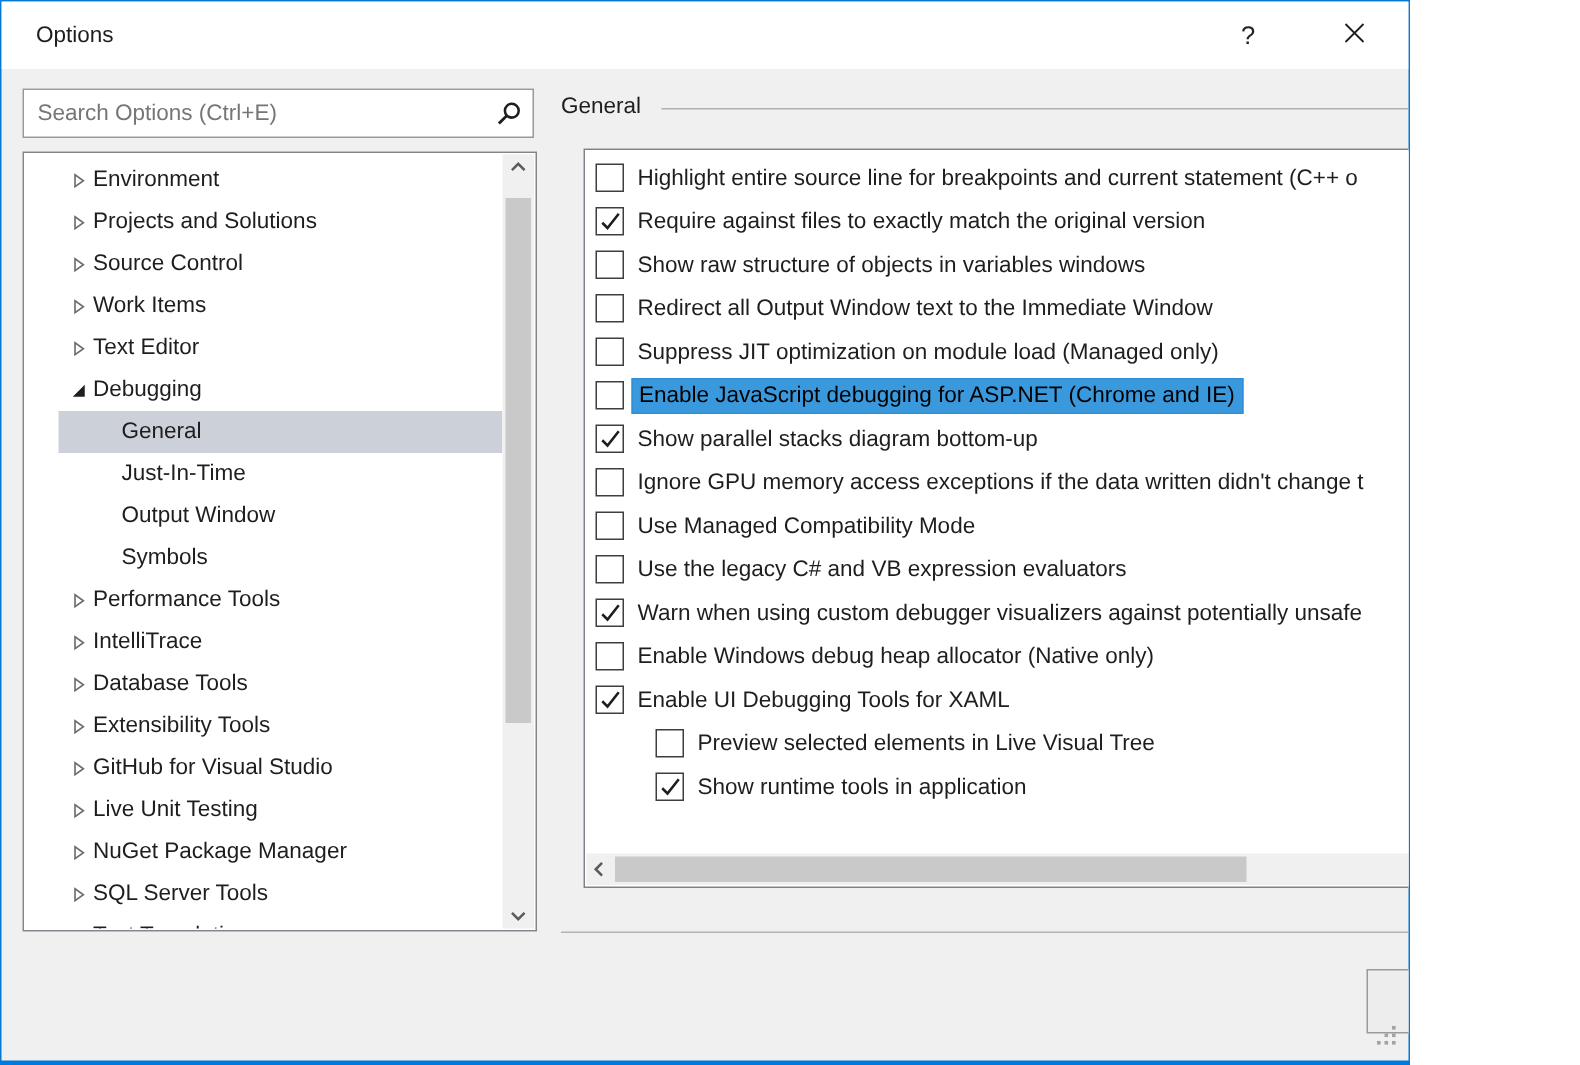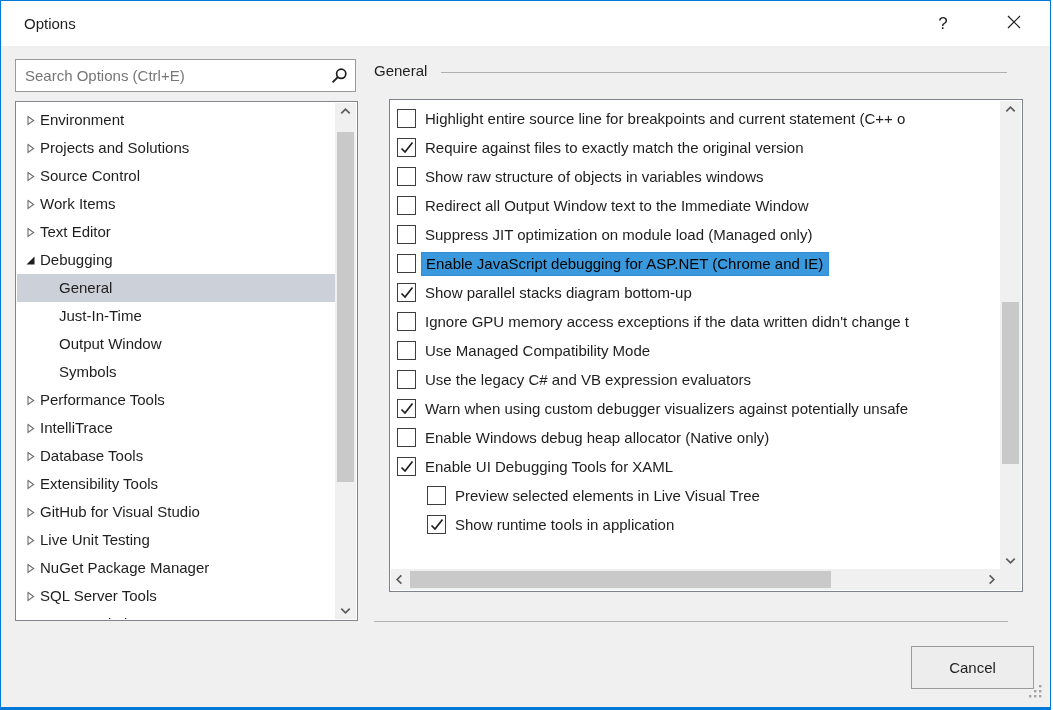--- a/index.html
+++ b/index.html
@@ -1,37 +1,37 @@
 <!DOCTYPE html>
 <html style="--accent: #0079d8; --list-selection: #3a99dc; --tree-selection: #ccd0d8; --dialog-bg: #f0f0f0;"><head>
 <meta charset="utf-8">
 <style>
   * { margin:0; padding:0; box-sizing:border-box; }
   html,body { width:1053px; height:710px; }
   body { font-family:"Liberation Sans", sans-serif; font-size:15px; color:#1e1e1e; }
 
-  .window { position:relative; width:1051px; height:710px; background:#f0f0f0;
+  .window { position:relative; width:940px; height:710px; background:#f0f0f0;
             border:1px solid var(--accent,#0079d8); border-bottom-width:3px; overflow:hidden; }
 
   
   .titlebar { position:absolute; left:0; top:0; width:100%; height:45px; background:#ffffff; }
   .title { position:absolute; left:23px; top:0; line-height:45px; font-size:15px; }
   .tb-btn { position:absolute; top:0; width:26px; height:45px; display:flex; align-items:center; justify-content:center; cursor:pointer; }
   .help-btn { right:94px; font-size:17px; color:#222; }
   .close-btn { right:23px; }
 
   
   .searchbox { position:absolute; left:14px; top:58px; width:341px; height:33px; background:#fff; border:1px solid #999; }
   .searchbox input { position:absolute; left:0; top:0; width:100%; height:100%; border:none; outline:none; background:transparent; padding:0 34px 0 9px; font-family:"Liberation Sans",sans-serif; font-size:15px; color:#7f1d1d; }
   .searchbox input::placeholder { color:#767676; opacity:1; }
   .search-icon { position:absolute; right:7px; top:7px; width:18px; height:18px; }
 
   
   .tree { position:absolute; left:14px; top:100px; width:343px; height:520px; background:#fff; border:1px solid #82858c; }
-  .tree-rows { position:absolute; left:1px; top:1px; right:22px; bottom:1px; overflow:hidden; padding-top:3px; }
+  .tree-rows { position:absolute; left:1px; top:1px; right:22px; bottom:1px; overflow:hidden; padding-top:3px;padding-left:22px; }
   .tree-row { position:relative; height:28px; line-height:28px; display:flex; align-items:center; padding-left:5px; white-space:nowrap; cursor:default; }
   .tree-row.child { padding-left:42px; }
   .tree-row.selected { background:var(--tree-selection,#ccd0d8); }
   .expander { width:16px; height:16px; display:inline-flex; align-items:center; justify-content:center; margin-right:2px; flex:none; }
   .tree-label { font-size:15px; }
 
   
   .sb { background:#f0f0f0; }
   .sb-arrow { position:absolute; display:flex; align-items:center; justify-content:center; }
   .sb-thumb { position:absolute; background:#c9c9c9; }
@@ -41,21 +41,21 @@
   .tree-scroll .down { left:0; bottom:0; width:21px; height:17px; }
   .tree-scroll .sb-thumb { left:2px; right:2px; top:29px; height:350px; }
 
   
   .panel-header { position:absolute; left:373px; top:61px; font-size:15px; }
   .panel-hline { position:absolute; left:440px; top:71px; width:566px; height:1px; background:#b0b0b0; }
 
   .listbox { position:absolute; left:388px; top:98px; width:634px; height:493px; background:#fff; border:1px solid #7e828a; }
   .list-content { position:absolute; left:1px; top:1px; right:22px; bottom:22px; overflow:hidden; padding-top:3px; background:#fff; }
   .opt-row { display:flex; align-items:center; height:29px; padding-left:6px; white-space:nowrap; }
-  .opt-row.indent { padding-left:36px; }
+  .opt-row.indent { padding-left:46px; }
   .checkbox { width:19px; height:19px; flex:none; background:#fff; border:1.5px solid #3e3e3e; margin-right:9px; display:inline-flex; align-items:center; justify-content:center; cursor:pointer; }
   .opt-label { font-size:15px; cursor:default; }
   .opt-label.sel { background:var(--list-selection,#3a99dc); color:#000000; padding:2px 5px 3px 4px; margin-left:-4px; border:1px solid #2f8ed6; }
 
   .v-scroll { position:absolute; right:1px; top:1px; bottom:22px; width:21px; }
   .v-scroll .up   { left:0; top:0; width:21px; height:17px; }
   .v-scroll .down { left:0; bottom:0; width:21px; height:17px; }
   .v-scroll .sb-thumb { left:2px; right:2px; top:201px; height:162px; }
 
   .h-scroll { position:absolute; left:1px; bottom:1px; right:22px; height:21px; }

